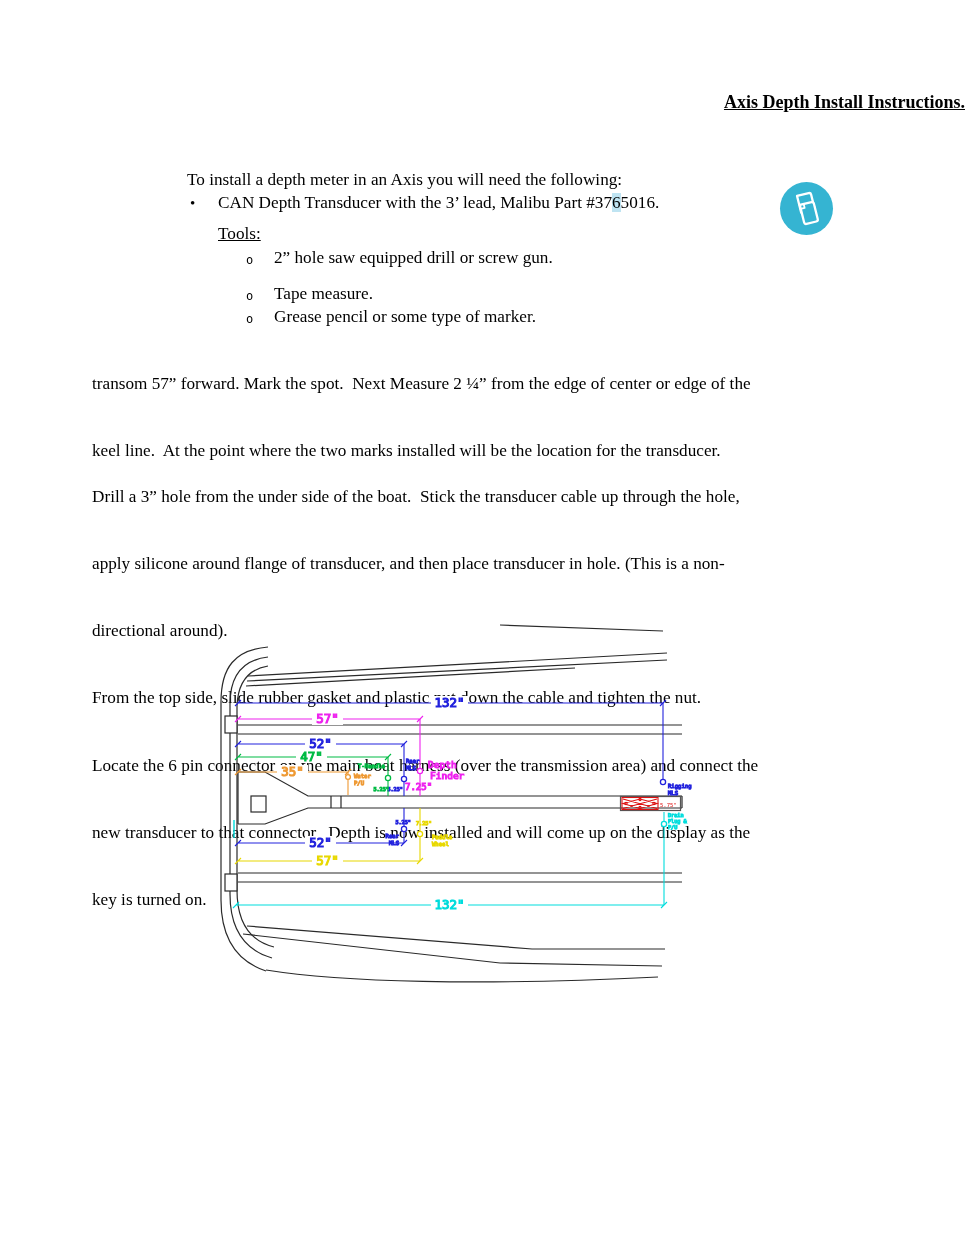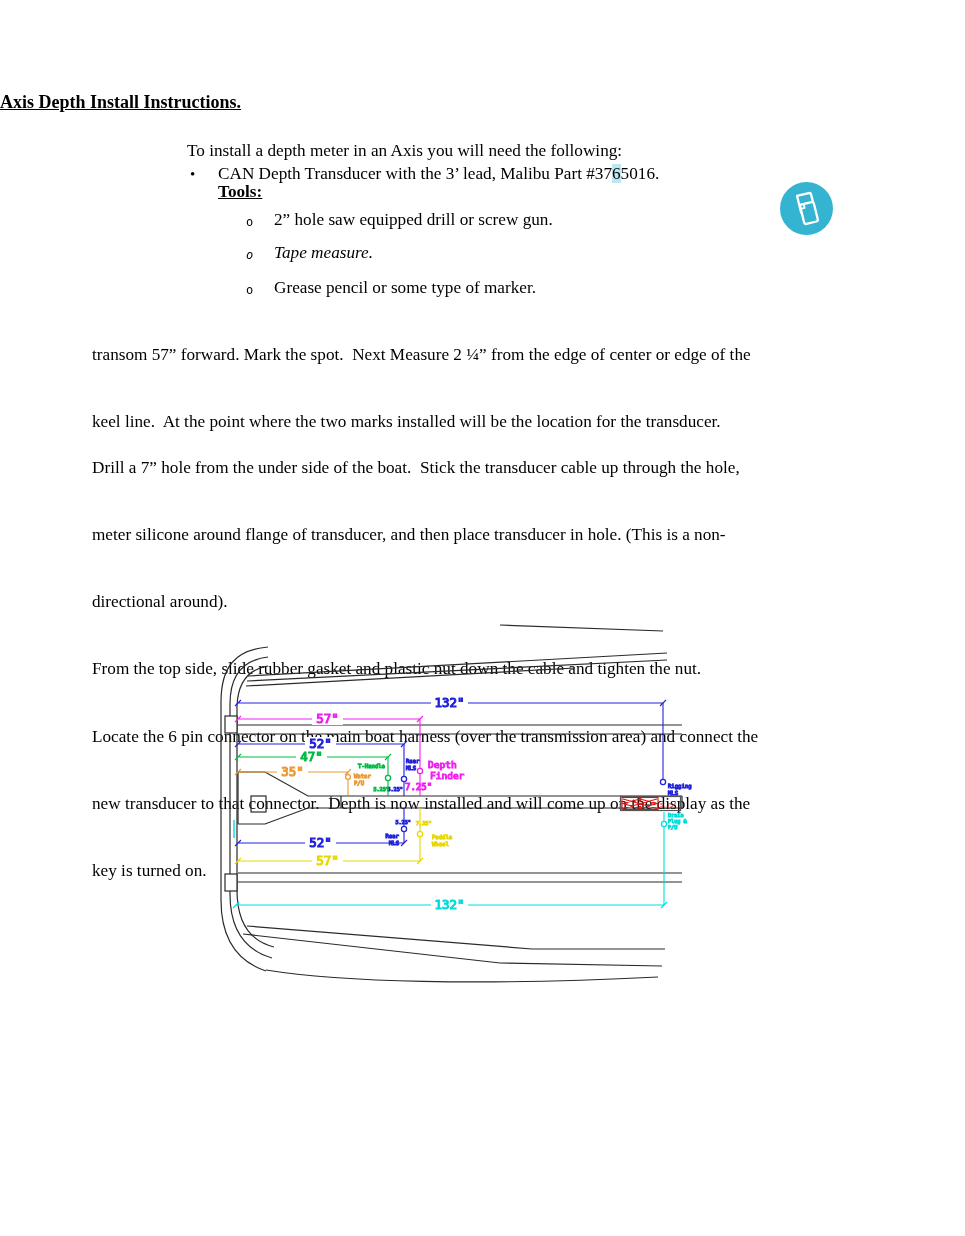--- a/index.html
+++ b/index.html
@@ -1,25 +1,25 @@
 <!DOCTYPE html>
 <html><head>
 <meta charset="utf-8">
 <style>
   html,body{margin:0;padding:0;background:#fff;}
   .page{position:relative;width:965px;height:1236px;background:#ffffff;overflow:hidden;
         font-family:"Liberation Serif",serif;color:#000;}
   .abs{position:absolute;}
-  .title{top:92px;left:0;width:100%;text-align:left;font-size:18px;font-weight:bold;
+  .title{top:92px;left:0;width:100%;text-align:right;font-size:18px;font-weight:bold;
          text-decoration:underline;}
-  .body-text{font-size:17.2px;line-height:22.4px;white-space:pre;}
+  .body-text{font-size:17.2px;line-height:22.4px;white-space:pre;margin-top:29px;}
   .intro{left:187px;top:140px;}
   .bullet-dot{left:190px;top:163px;font-size:15px;}
   .bullet-text{left:218px;top:163px;}
-  .tools-head{left:218px;top:181px;font-weight:bold;text-decoration:underline;}
+  .tools-head{left:218px;top:194px;font-weight:normal;text-decoration:underline;}
   .tool-row{left:246px;}
   .tool-marker{display:inline-block;width:28px;font-family:"DejaVu Sans Mono",monospace;
                font-size:12px;vertical-align:top;padding-top:2px;}
   .hl{background:#bfe4f2;}
   .block{left:92px;width:800px;}
   .block .line{height:22.4px;}
   
   .fab{left:780px;top:182px;width:53px;height:53px;border-radius:50%;background:#35b4d2;
        display:flex;align-items:center;justify-content:center;}
   
@@ -46,32 +46,32 @@
 
   <div class="abs title">Axis Depth Install Instructions.</div>
 
   <div class="abs body-text intro">To install a depth meter in an Axis you will need the following:</div>
 
   <div class="abs body-text bullet-dot">•</div>
   <div class="abs body-text bullet-text"><span>CAN Depth Transducer with the 3’ lead, Malibu Part #37</span><span class="hl">6</span><span>5016.</span></div>
 
   <div class="abs body-text tools-head">Tools:</div>
 
-  <div class="abs body-text tool-row" style="top:209px;"><span class="tool-marker">o</span><span>2” hole saw equipped drill or screw gun.</span></div>
-  <div class="abs body-text tool-row" style="top:242px;font-style:italic;"><span class="tool-marker">o</span><span>Tape measure.</span></div>
+  <div class="abs body-text tool-row" style="top:218px;"><span class="tool-marker">o</span><span>2” hole saw equipped drill or screw gun.</span></div>
+  <div class="abs body-text tool-row" style="top:254px;"><span class="tool-marker">o</span><span>Tape measure.</span></div>
   <div class="abs body-text tool-row" style="top:276.5px;"><span class="tool-marker">o</span><span>Grease pencil or some type of marker.</span></div>
 
   <div class="abs body-text block" style="top:299px;">
     <div class="line">transom 57” forward. Mark the spot.  Next Measure 2 ¼” from the edge of center or edge of the</div>
     <div class="line">keel line.  At the point where the two marks installed will be the location for the transducer.</div>
   </div>
 
   <div class="abs body-text block" style="top:412px;">
-    <div class="line">Drill a 7” hole from the under side of the boat.  Stick the transducer cable up through the hole,</div>
-    <div class="line">meter silicone around flange of transducer, and then place transducer in hole. (This is a non-</div>
+    <div class="line">Drill a 3” hole from the under side of the boat.  Stick the transducer cable up through the hole,</div>
+    <div class="line">apply silicone around flange of transducer, and then place transducer in hole. (This is a non-</div>
     <div class="line">directional around).</div>
     <div class="line">From the top side, slide rubber gasket and plastic nut down the cable and tighten the nut.</div>
     <div class="line">Locate the 6 pin connector on the main boat harness (over the transmission area) and connect the</div>
     <div class="line">new transducer to that connector.  Depth is now installed and will come up on the display as the</div>
     <div class="line">key is turned on.</div>
   </div>
 
   <div class="abs fab">
     <svg width="53" height="53" viewBox="0 0 53 53">
       <g fill="none" stroke="#ffffff" stroke-width="2.3" stroke-linejoin="round">

